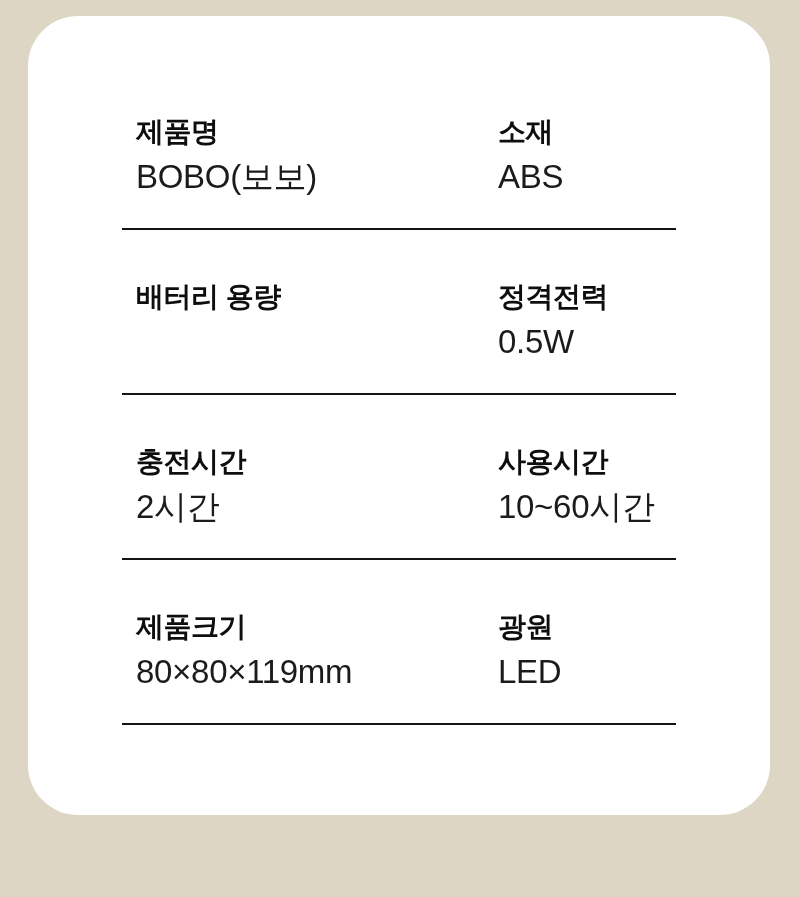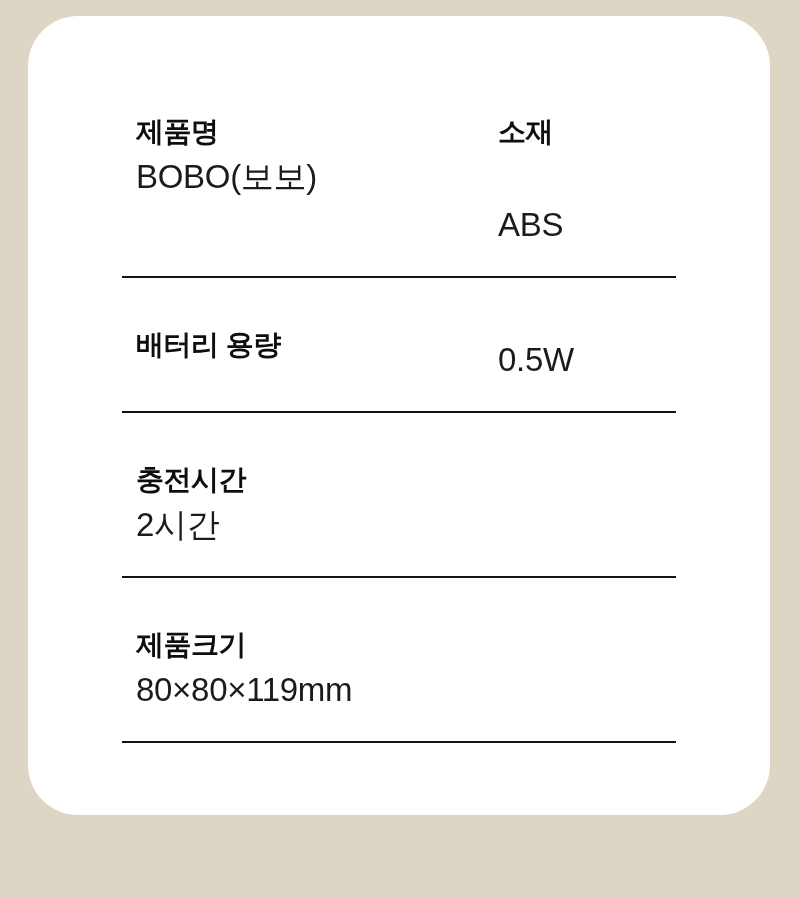--- a/index.html
+++ b/index.html
@@ -43,21 +43,20 @@
   .spec-cell {
     display: flex;
     flex-direction: column;
   }
   .spec-cell.left {
     width: 362px;
     flex: 0 0 362px;
   }
   .spec-cell.right {
     flex: 1 1 auto;
-    gap: 48px;
   }
   .spec-label {
     font-size: 28px;
     font-weight: 700;
     line-height: 30px;
     color: #0e0e0e;
     letter-spacing: -0.5px;
   }
   .spec-value {
     margin-top: 15px;
@@ -84,33 +83,42 @@
           <div class="spec-label" style="color: rgb(14, 14, 14);">소재</div>
           <div class="spec-value" style="color: rgb(27, 27, 27);">ABS</div>
         </div>
       </div>
 
       <div class="spec-row" style="border-bottom-color: rgb(20, 20, 20);">
         <div class="spec-cell left">
           <div class="spec-label" style="color: rgb(14, 14, 14);">배터리 용량</div>
         </div>
         <div class="spec-cell right">
+          <div class="spec-label" style="color: rgb(14, 14, 14);">정격전력</div>
           <div class="spec-value" style="color: rgb(27, 27, 27);">0.5W</div>
         </div>
       </div>
 
       <div class="spec-row" style="border-bottom-color: rgb(20, 20, 20);">
         <div class="spec-cell left">
           <div class="spec-label" style="color: rgb(14, 14, 14);">충전시간</div>
           <div class="spec-value" style="color: rgb(27, 27, 27);">2시간</div>
         </div>
+        <div class="spec-cell right">
+          <div class="spec-label" style="color: rgb(14, 14, 14);">사용시간</div>
+          <div class="spec-value" style="color: rgb(27, 27, 27);">10~60시간</div>
+        </div>
       </div>
 
       <div class="spec-row" style="border-bottom-color: rgb(20, 20, 20);">
         <div class="spec-cell left">
           <div class="spec-label" style="color: rgb(14, 14, 14);">제품크기</div>
           <div class="spec-value" style="color: rgb(27, 27, 27);">80×80×119mm</div>
+        </div>
+        <div class="spec-cell right">
+          <div class="spec-label" style="color: rgb(14, 14, 14);">광원</div>
+          <div class="spec-value" style="color: rgb(27, 27, 27);">LED</div>
         </div>
       </div>
 
     </div>
   </div>
 </div>
 
 </body></html>

